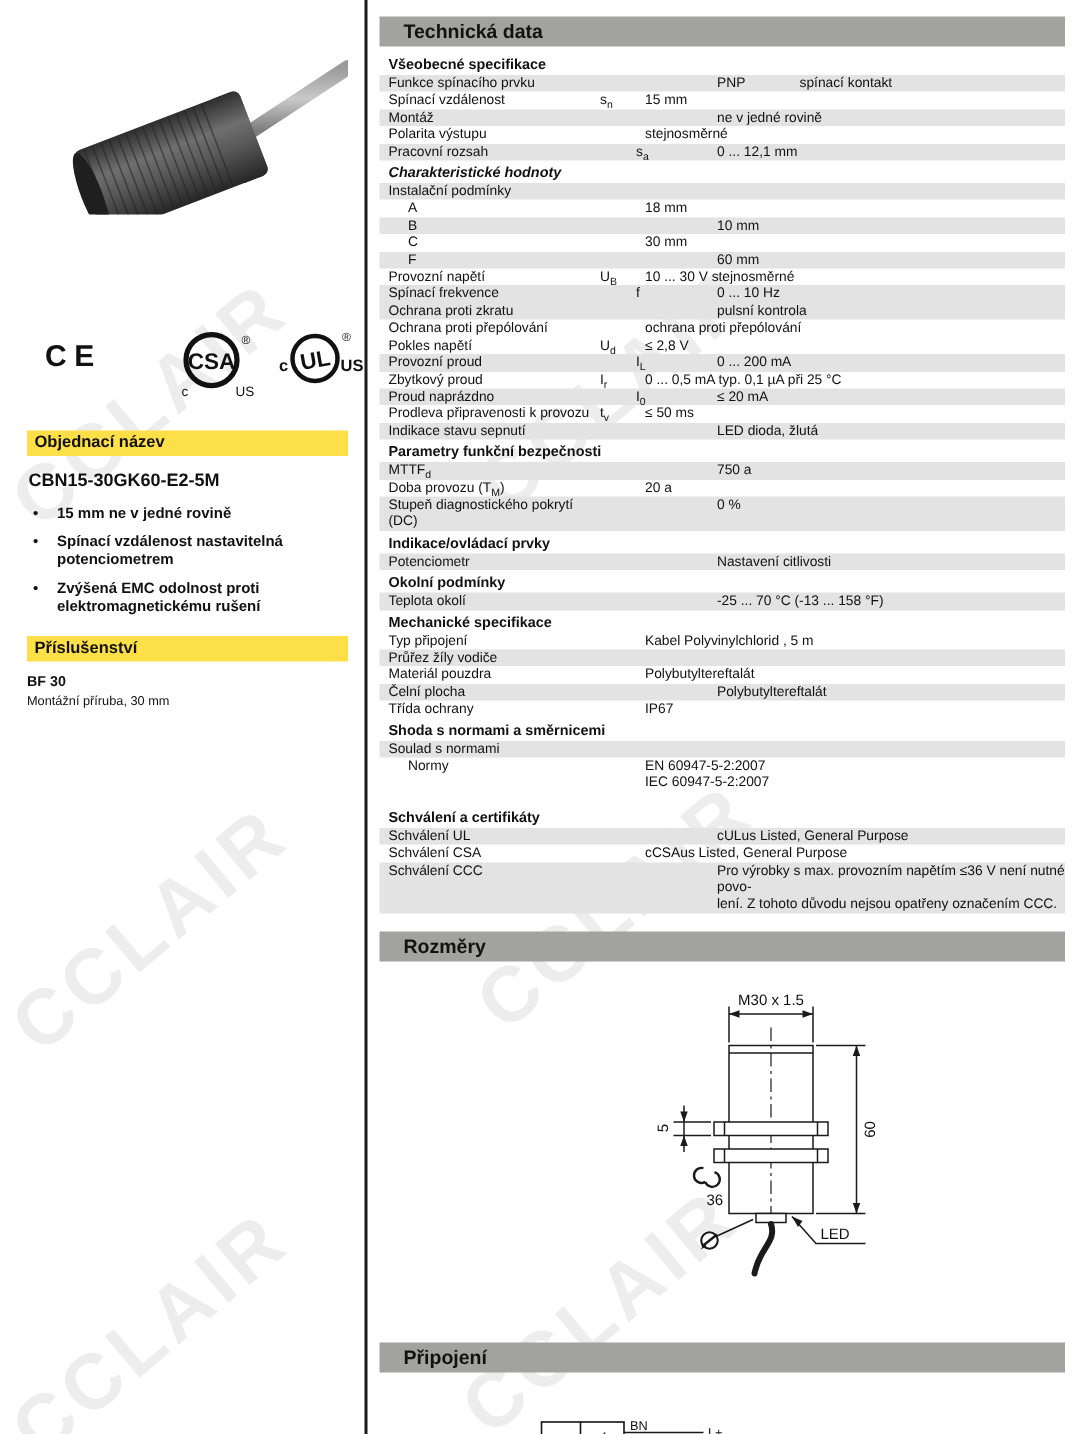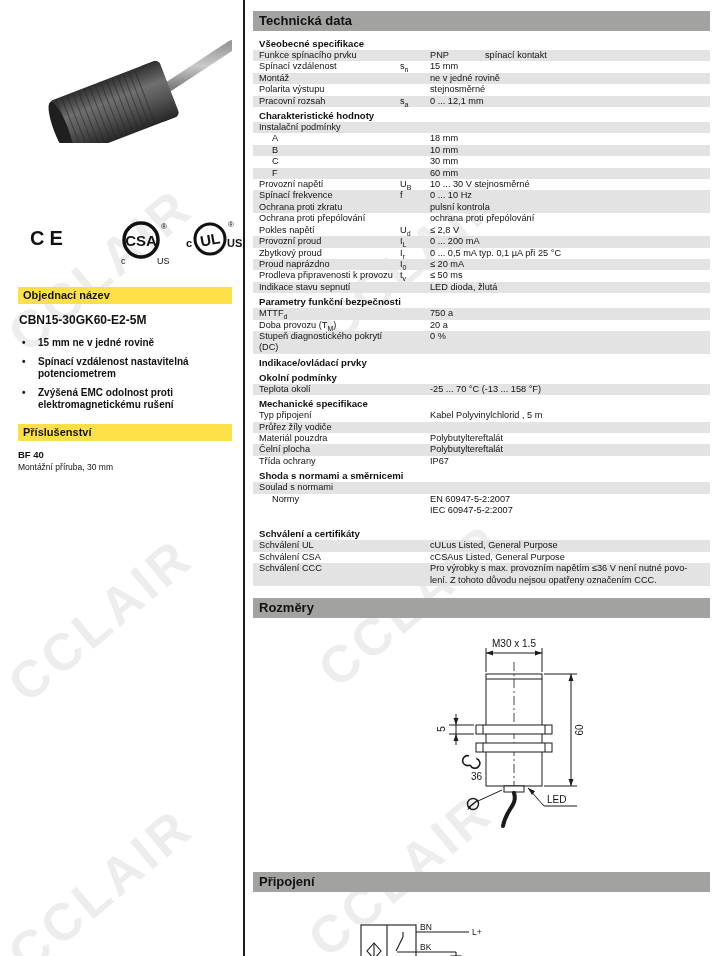--- a/index.html
+++ b/index.html
@@ -24,28 +24,28 @@
   .order-code{font-weight:bold;font-size:12px;margin:9px 0 10px 0;padding-left:1px;}
   ul.feat{list-style:none;margin:0 0 0 2px;padding:0;}
   ul.feat li{position:relative;padding-left:18px;font-weight:bold;font-size:10px;line-height:12.5px;margin-bottom:6px;}
   ul.feat li:before{content:"\2022";position:absolute;left:2px;top:0;}
   .acc-bar{margin-top:12px;}
   .acc-code{font-weight:bold;font-size:9.5px;margin-top:8px;}
   .acc-desc{font-size:8.5px;margin-top:2px;}
 
   
   .right-col{position:absolute;left:253px;top:0;width:457px;}
-  .main-bar{background:#a2a2a1;font-weight:bold;font-size:13px;padding:2px 6px 3px 6px;}
+  .main-bar{background:#a2a2a1;font-weight:bold;font-size:13px;padding:2px 6px 3px 16px;}
   .main-bar.first{margin-top:11px;}
 
   
   .tech-table{margin-top:4px;}
   .trow{display:flex;align-items:flex-start;}
   .trow.data{min-height:11.4px;font-size:9.2px;line-height:11.4px;}
-  .trow.shaded{background:#e3e3e4;}
+  .trow.shaded{background:#e3e3e4;gap:24px;}
   .trow.section{font-weight:bold;font-size:9.6px;line-height:11px;padding:3px 0 1px 0;}
   .trow.gap{height:9px;}
   .c-label{width:147px;flex:none;padding-left:6px;box-sizing:border-box;}
   .ind2 .c-label{padding-left:19px;}
   .c-sym{width:30px;flex:none;}
   .c-val{flex:1;white-space:pre-line;}
   .c-val .w55{display:inline-block;width:55px;}
   sub{font-size:7px;line-height:0;}
 
   .dims-area{height:254px;position:relative;}
@@ -137,21 +137,21 @@
     <div class="gray-bar order-bar">Objednací název</div>
     <div class="order-code">CBN15-30GK60-E2-5M</div>
 
     <ul class="feat">
       <li>15 mm ne v jedné rovině</li>
       <li>Spínací vzdálenost nastavitelná potenciometrem</li>
       <li>Zvýšená EMC odolnost proti elektromagnetickému rušení</li>
     </ul>
 
     <div class="gray-bar acc-bar">Příslušenství</div>
-    <div class="acc-code">BF 40</div>
+    <div class="acc-code">BF 30</div>
     <div class="acc-desc">Montážní příruba, 30 mm</div>
   </div>
 
   <div class="right-col">
 
     <div class="main-bar first">Technická data</div>
 
     <div class="tech-table" id="spec-rows">
         <div class="trow section">
           <span class="c-label" style="width: 100%;"><span>Všeobecné specifikace</span></span>
@@ -175,21 +175,21 @@
           <span class="c-label"><span>Polarita výstupu</span></span>
           <span class="c-sym"></span>
           <span class="c-val"><span>stejnosměrné</span></span>
         </div>
         <div class="trow data shaded ind1">
           <span class="c-label"><span>Pracovní rozsah</span></span>
           <span class="c-sym"><span>s</span><sub>a</sub></span>
           <span class="c-val"><span>0 ... 12,1 mm</span></span>
         </div>
         <div class="trow section">
-          <span class="c-label" style="width: 100%;"><span>Charakteristické hodnoty</span></span>
+          <span class="c-label" style="width: 100%; font-style: italic;"><span>Charakteristické hodnoty</span></span>
         </div>
         <div class="trow data shaded ind1">
           <span class="c-label"><span>Instalační podmínky</span></span>
           <span class="c-sym"></span>
           <span class="c-val"><span></span></span>
         </div>
         <div class="trow data ind2">
           <span class="c-label"><span>A</span></span>
           <span class="c-sym"></span>
           <span class="c-val"><span>18 mm</span></span>
@@ -272,20 +272,25 @@
           <span class="c-sym"></span>
           <span class="c-val"><span>20 a</span></span>
         </div>
         <div class="trow data shaded ind1">
           <span class="c-label"><span>Stupeň diagnostického pokrytí (DC)</span></span>
           <span class="c-sym"></span>
           <span class="c-val"><span>0 %</span></span>
         </div>
         <div class="trow section">
           <span class="c-label" style="width: 100%;"><span>Indikace/ovládací prvky</span></span>
+        </div>
+        <div class="trow data shaded ind1">
+          <span class="c-label"><span>Potenciometr</span></span>
+          <span class="c-sym"></span>
+          <span class="c-val"><span>Nastavení citlivosti</span></span>
         </div>
         <div class="trow section">
           <span class="c-label" style="width: 100%;"><span>Okolní podmínky</span></span>
         </div>
         <div class="trow data shaded ind1">
           <span class="c-label"><span>Teplota okolí</span></span>
           <span class="c-sym"></span>
           <span class="c-val"><span>-25 ... 70 °C (-13 ... 158 °F)</span></span>
         </div>
         <div class="trow section">

